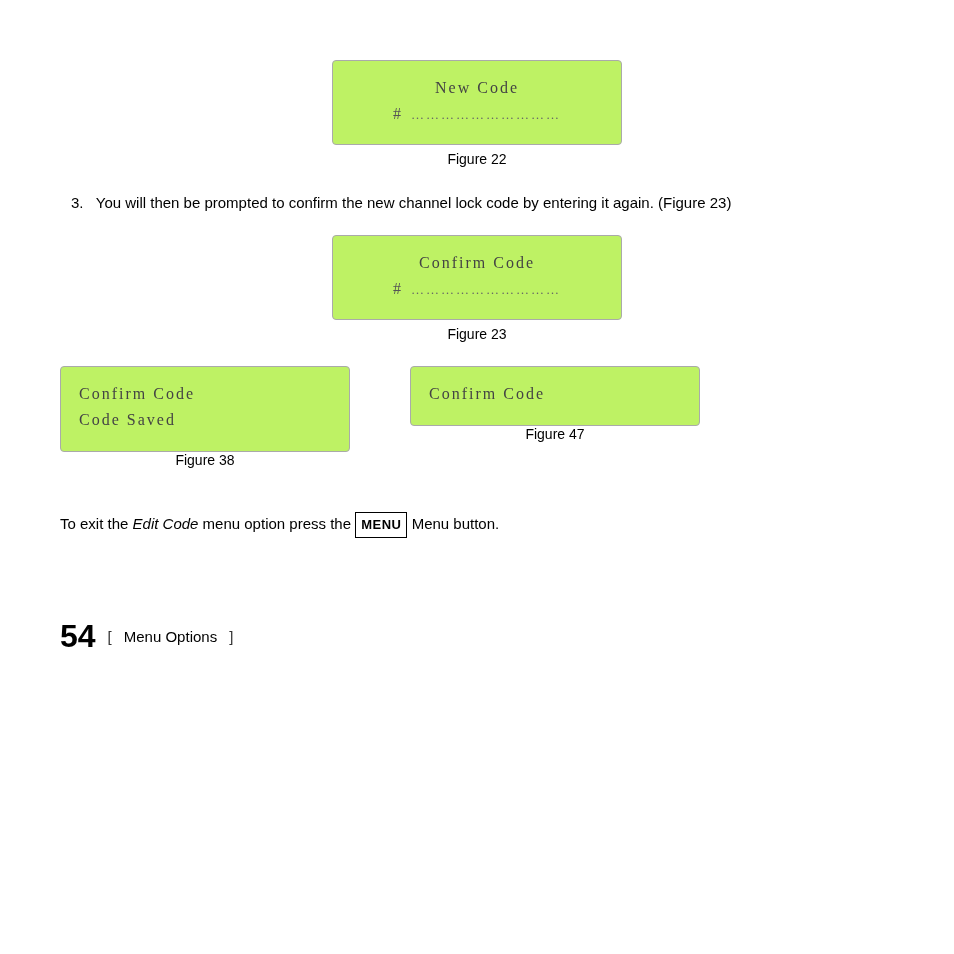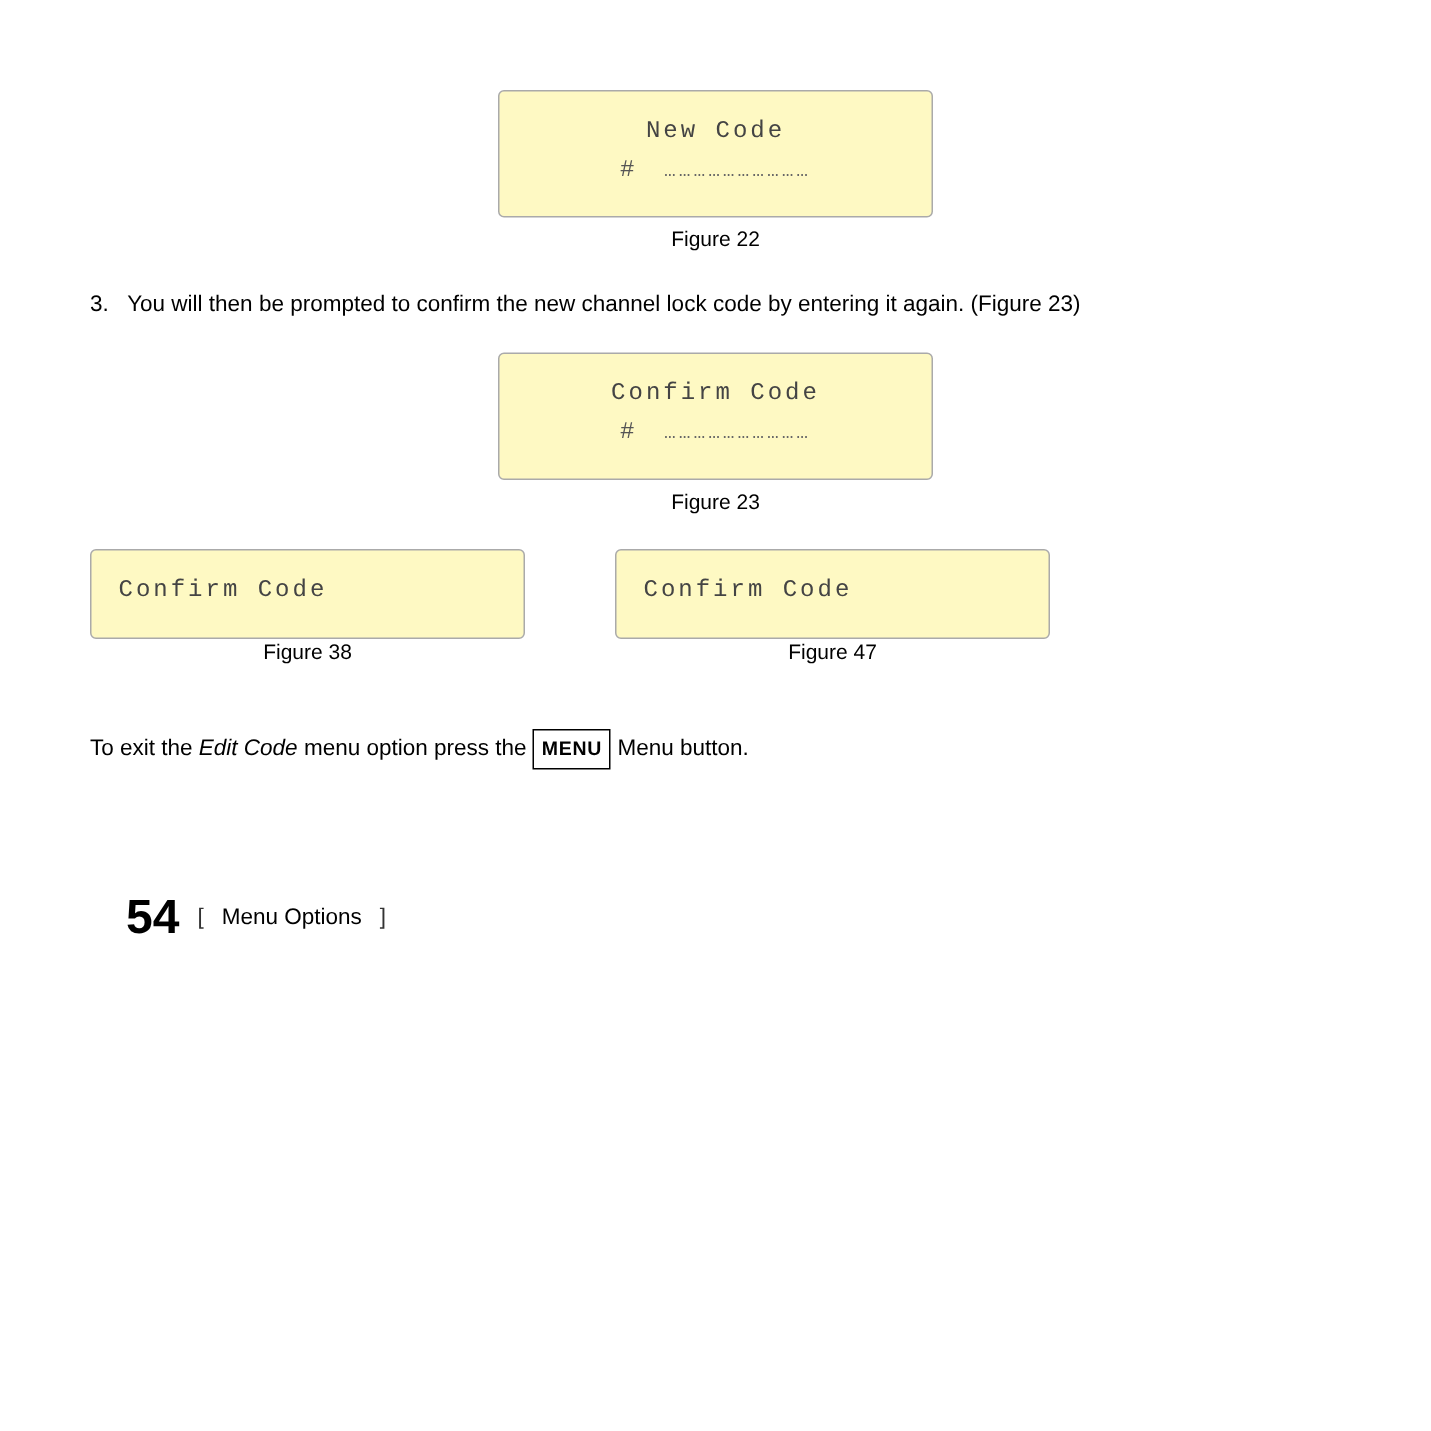--- a/index.html
+++ b/index.html
@@ -17,25 +17,25 @@
     .page-content {
       max-width: 860px;
       margin: 0 auto;
     }
 
     
     .lcd-box {
       border: 1px solid #aaa;
       border-radius: 4px;
       padding: 14px 18px 18px 18px;
-      font-family: Liberation Mono, monospace;
+      font-family: Liberation Serif, serif;
       font-size: 17px;
       letter-spacing: 3px;
       color: #555;
-      background: #fef9c3;
+      background: #bef264;
       display: inline-block;
       min-width: 290px;
     }
 
     .lcd-box .lcd-line {
       display: block;
       line-height: 1.6;
       color: #444;
       font-size: 16px;
       letter-spacing: 2px;
@@ -53,21 +53,21 @@
     }
 
     .figure-label {
       text-align: center;
       font-weight: normal;
       font-size: 14px;
       margin-bottom: 24px;
     }
 
     .step-text {
-      margin: 10px 0 18px 0;
+      margin: 10px 0 18px 11px;
       line-height: 1.6;
       padding-left: 30px;
       text-indent: -30px;
     }
 
     .step-number {
       font-weight: normal;
     }
 
     .figures-row {
@@ -102,21 +102,20 @@
     }
 
     .italic { font-style: italic; }
 
     .page-footer {
       margin-top: 80px;
       display: flex;
       align-items: center;
       gap: 12px;
       font-size: 15px;
-      margin-left: 24px;
     }
 
     .page-number {
       font-size: 32px;
       font-weight: bold;
     }
 
     .footer-bracket {
       font-size: 15px;
       color: #333;
@@ -164,20 +163,21 @@
       </span>
     </div>
   </div>
   <div class="figure-label">Figure 23</div>
 
 
   <div class="figures-row">
     <div class="figure-col">
       <div class="lcd-box">
         <span class="lcd-line">Confirm  Code</span>
+        <span class="lcd-line">Code  Saved</span>
       </div>
       <div class="figure-label">Figure 38</div>
     </div>
     <div class="figure-col">
       <div class="lcd-box">
         <span class="lcd-line">Confirm  Code</span>
       </div>
       <div class="figure-label">Figure 47</div>
     </div>
   </div>

